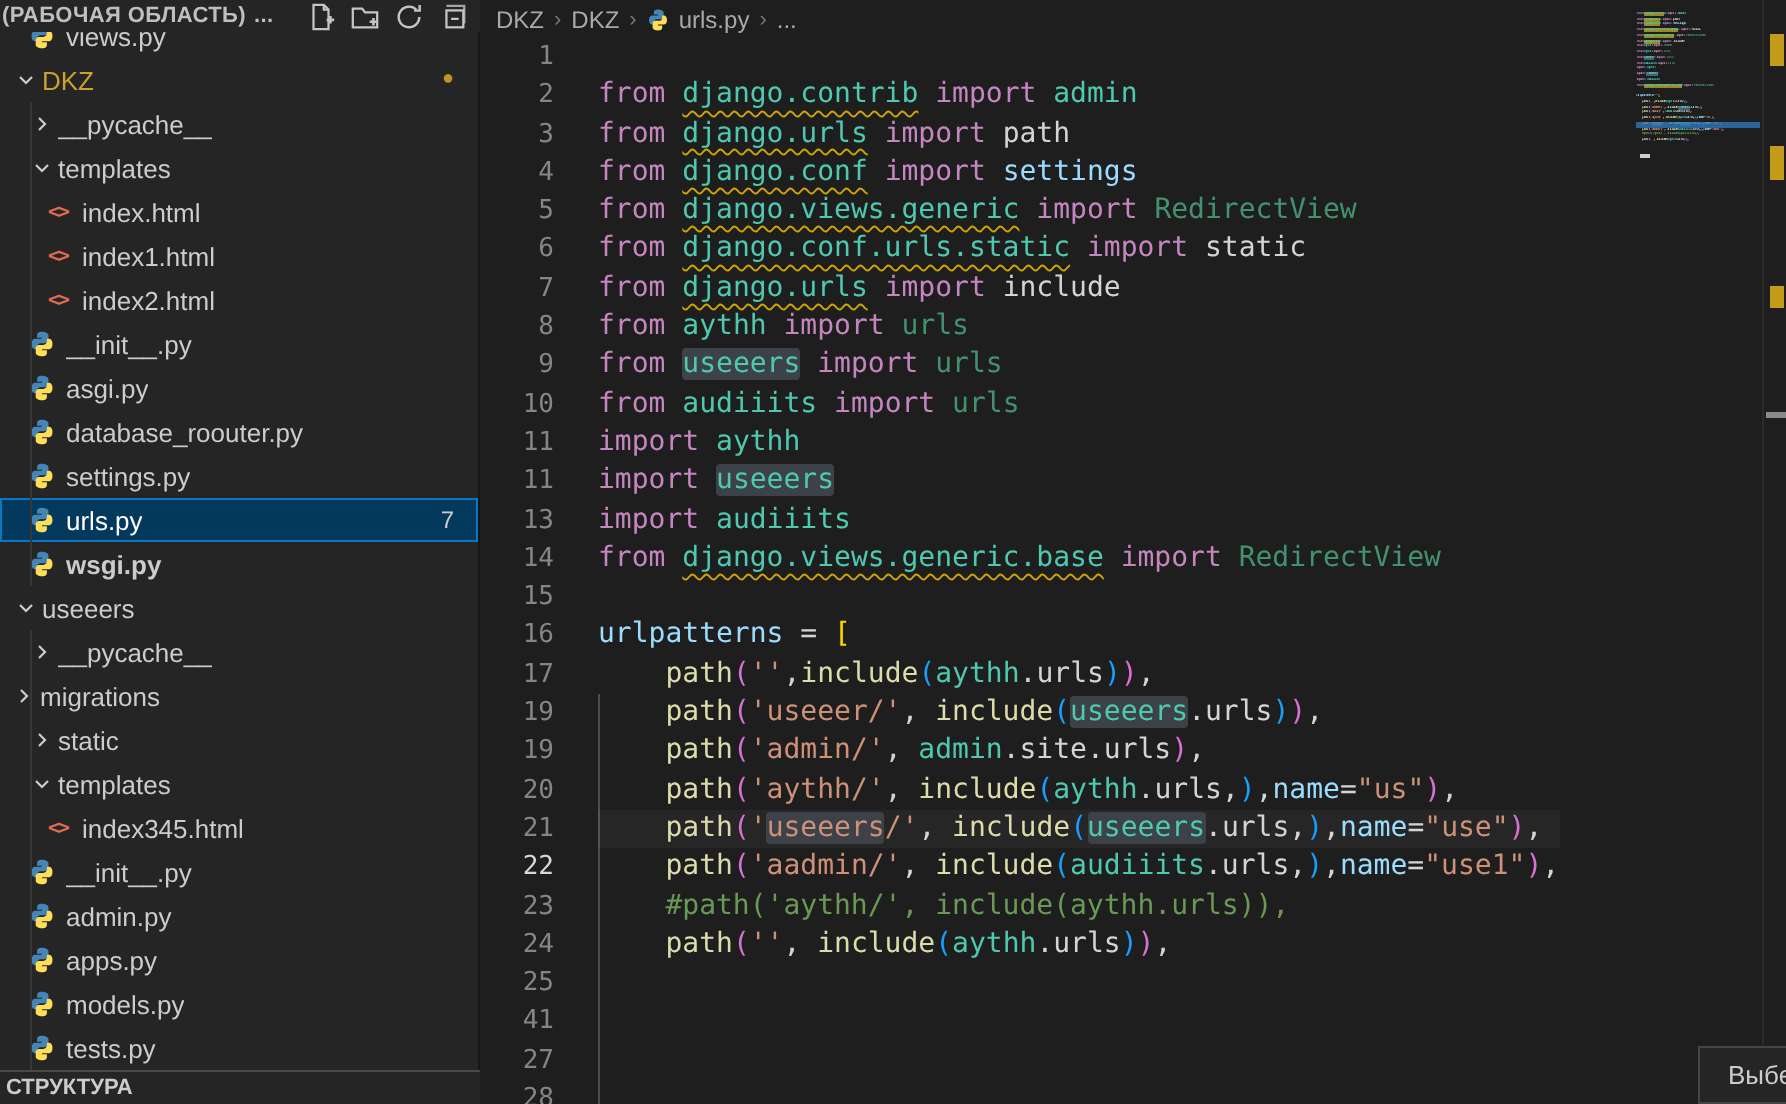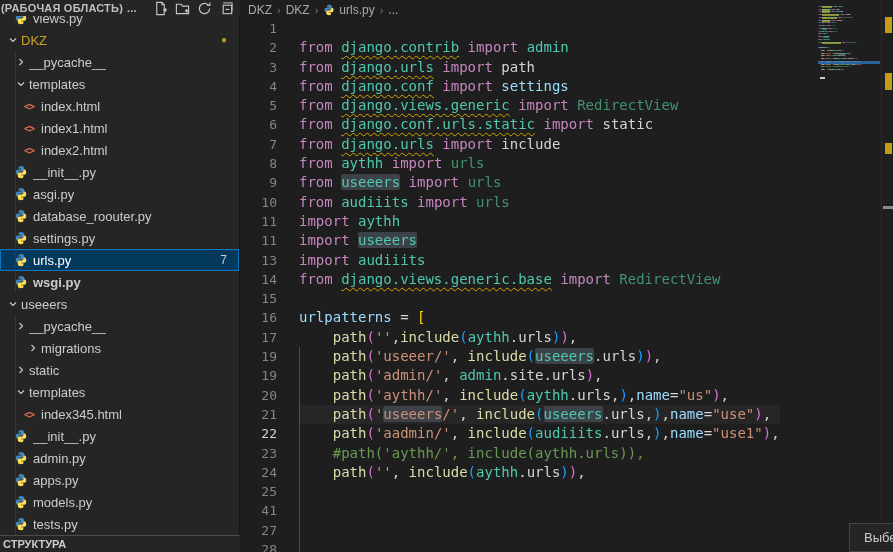--- a/index.html
+++ b/index.html
@@ -207,21 +207,21 @@
         </div>
         <div class="row" style="padding-left: 13px;">
           <span class="chev ">
             <svg viewBox="0 0 16 16">
               <path d="M6 4l4 4-4 4" stroke="#cccccc" fill="none" stroke-width="1.5"></path>
             </svg>
           </span>
           <span class="label">__pycache__</span>
           <span class="spacer"></span>
         </div>
-        <div class="row" style="padding-left: 25px;">
+        <div class="row" style="padding-left: 4px;">
           <span class="chev ">
             <svg viewBox="0 0 16 16">
               <path d="M6 4l4 4-4 4" stroke="#cccccc" fill="none" stroke-width="1.5"></path>
             </svg>
           </span>
           <span class="label">migrations</span>
           <span class="spacer"></span>
         </div>
         <div class="row" style="padding-left: 13px;">
           <span class="chev ">

